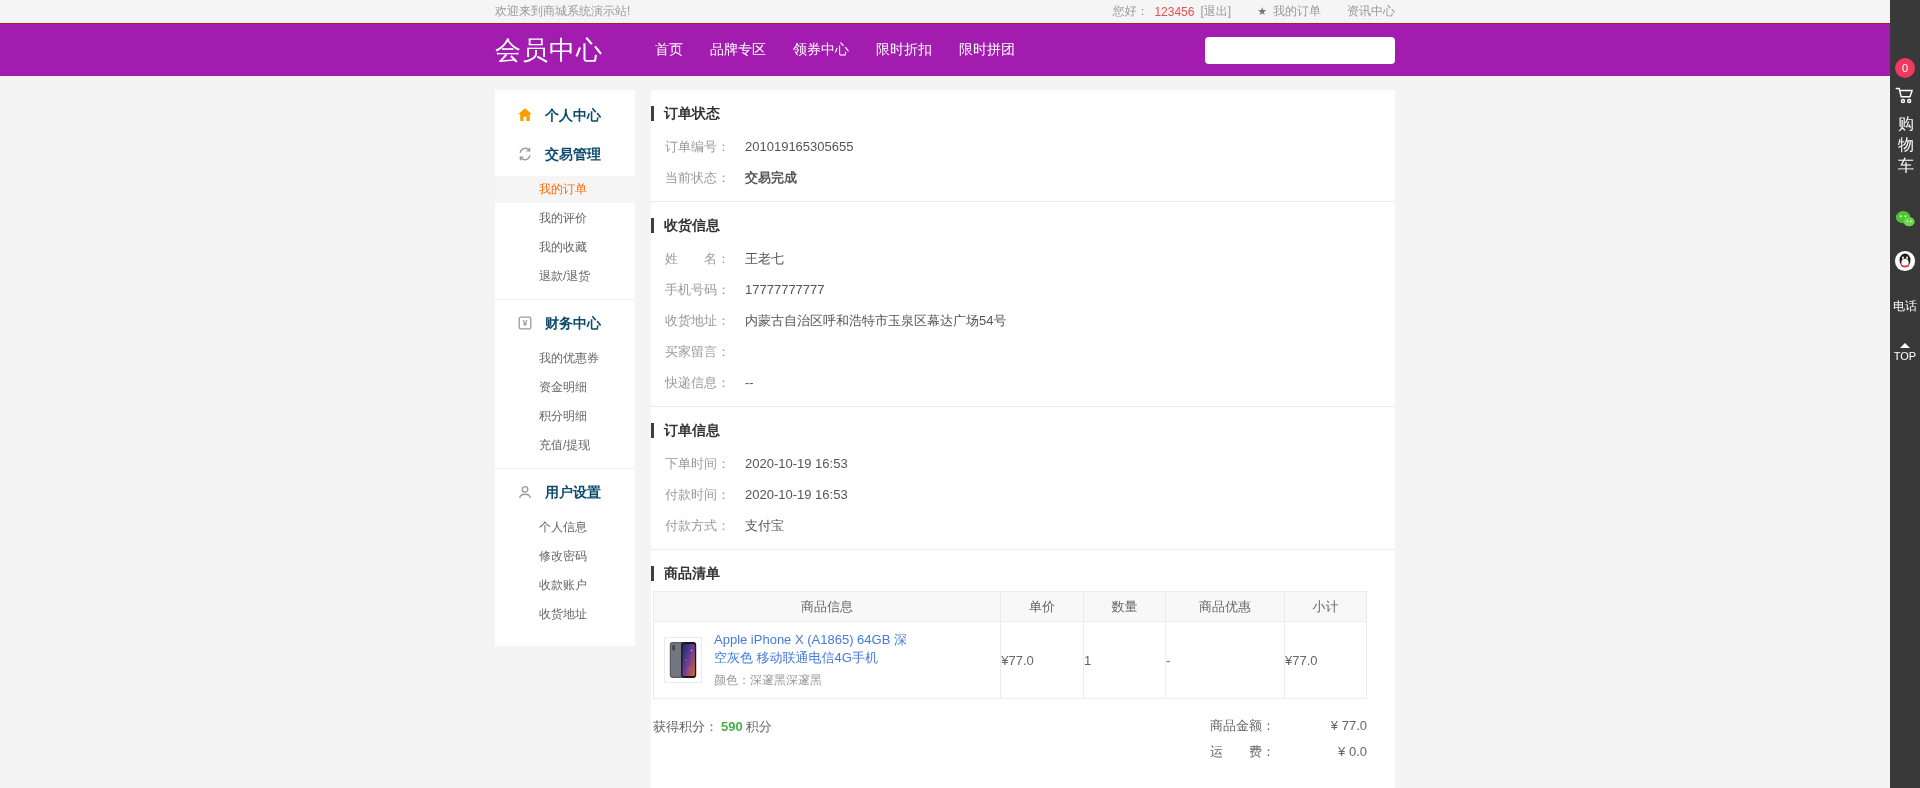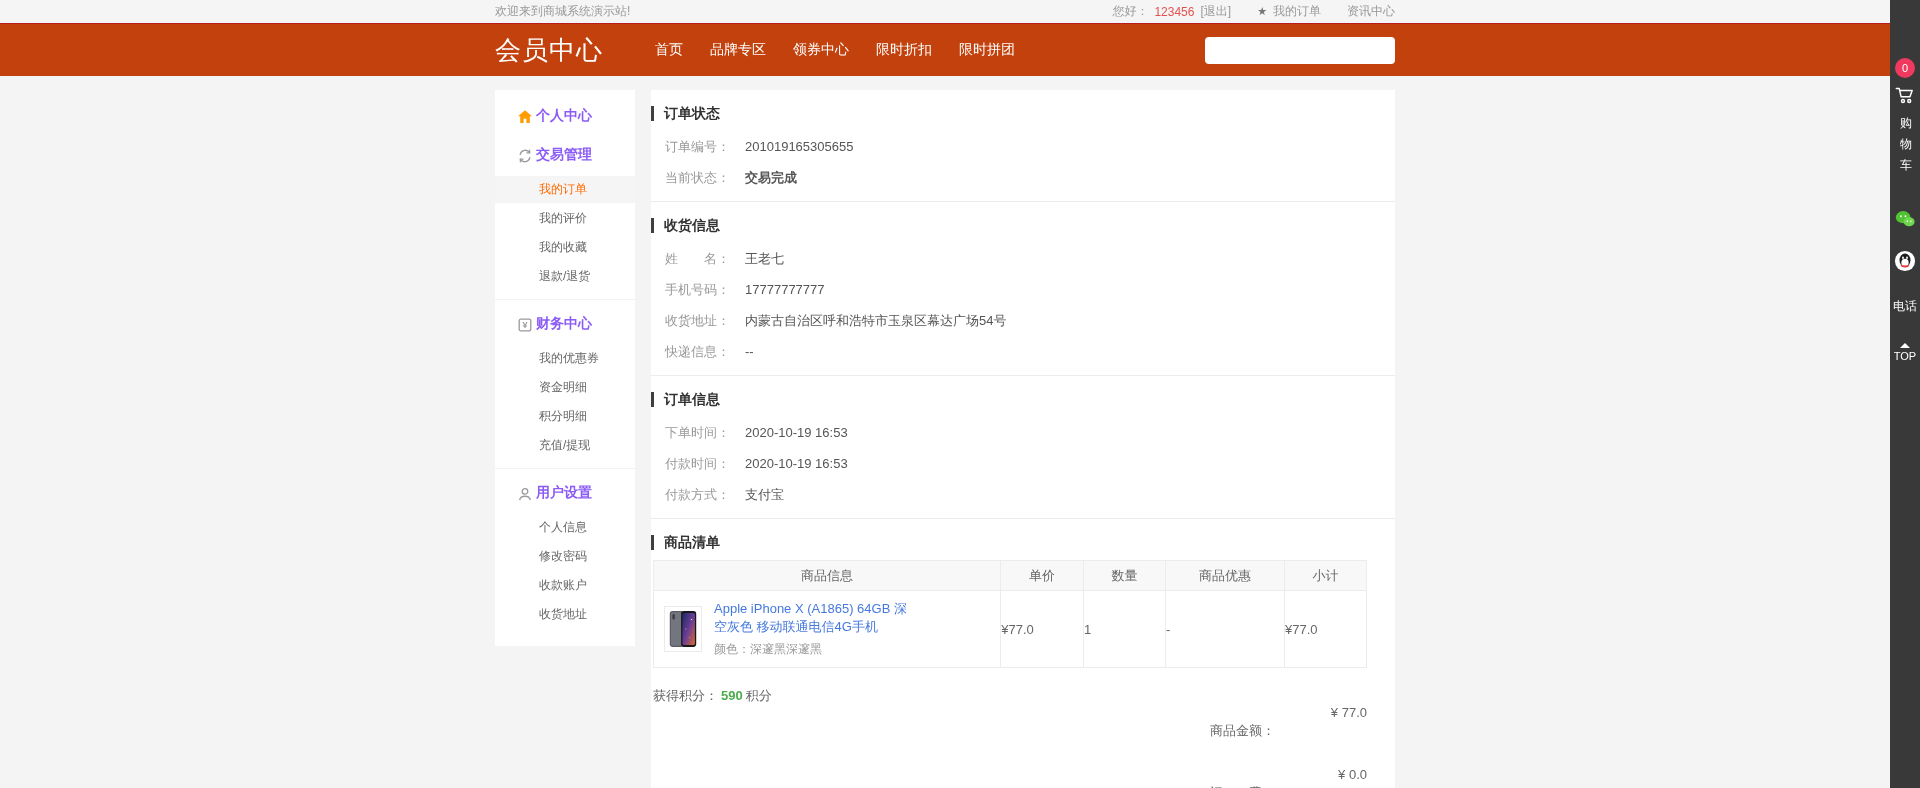--- a/index.html
+++ b/index.html
@@ -15,35 +15,35 @@
   
   .topbar { background:#f5f5f5; border-bottom:1px solid #b91c1c; height:24px; font-size:12px; color:#999; }
   .topbar-inner { width:900px; margin:0 auto; height:100%; display:flex; align-items:center; justify-content:space-between; }
   .topbar-right { display:flex; align-items:center; gap:6px; }
   .topbar-right .gap { width:14px; }
   .uname { color:#e45050;text-align:center; }
   .toplink { color:#999; }
   .star { color:#777; font-size:11px; }
 
   
-  .header { background:#c2410c; height:52px; }
+  .header { background:#a21caf; height:52px; }
   .header-inner { width:900px; margin:0 auto; height:100%; display:flex; align-items:center; }
   .logo { color:#fff; font-size:26px; letter-spacing:1px; }
   .nav { display:flex; gap:27px; margin-left:52px; }
   .nav a { color:#fff; font-size:14px; }
   .search { margin-left:auto; display:flex; width:190px; height:27px; background:#fff; border-radius:4px; overflow:hidden;align-items:center; }
   .search input { flex:1; border:none; outline:none; padding:0 10px; font-size:13px; background:#fff; }
   .search button { width:62px; border:none; background:#fbfbfb; color:#555; font-size:13px; letter-spacing:4px; cursor:pointer; }
 
   
   .wrap { width:900px; margin:14px auto 0; display:flex; gap:16px; align-items:flex-start; padding-bottom:19px; flex:1; }
 
   
   .sidebar { width:140px; background:#fff; padding:6px 0 16px; }
-  .side-title { display:flex; align-items:flex-end; gap:3px; padding:11px 0 10px 22px; font-size:14px; font-weight:bold; color:#8b5cf6; cursor:pointer; }
+  .side-title { display:flex; align-items:flex-start; gap:12px; padding:11px 0 10px 22px; font-size:14px; font-weight:bold; color:#0c4a6e; cursor:pointer; }
   .side-title .icon { width:16px; height:16px; display:inline-flex; }
   .side-item { display:block; padding:5px 0 5px 44px; margin:2px 0; font-size:12px; color:#666; }
   .side-item.active { background:#f5f5f5; color:#ff6a00; }
   .side-group.sep { border-top:1px solid #f3f3f3; margin-top:9px; padding-top:4px; }
 
   
   .main { flex:1; background:#fff; padding-bottom:24px; }
   .section { padding:16px 14px 8px 0; }
   .section.bordered { border-bottom:1px solid #ececec; }
   .sec-title { border-left:3px solid #3f3f3f; padding-left:10px; font-size:14px; font-weight:bold; color:#333; margin-bottom:10px; line-height:15px; }
@@ -62,29 +62,29 @@
   .pmeta { min-width:0; }
   .pname { display:block; color:#4579de; font-size:13px; line-height:1.4; max-width:205px; }
   .pspec { color:#999; font-size:12px; margin-top:5px; }
 
   
   .summary { display:flex; justify-content:space-between; padding:16px 14px 0 2px; }
   .points { font-size:13px; color:#666; padding-top:3px; }
   .points .green { margin:0 3px; }
   .totals { display:flex; flex-direction:column; gap:5px; }
   .t-row { display:flex; justify-content:flex-end; align-items:center; font-size:13px; color:#666; line-height:21px; }
-  .t-lbl { white-space:pre;margin-top:36px; }
+  .t-lbl { white-space:pre; }
   .t-val { width:92px; text-align:right; }
 
   
   .floatbar { position:fixed; top:0; right:0; bottom:0; width:30px; background:#393939; display:flex; flex-direction:column; align-items:center; z-index:50; }
   .badge { margin-top:58px; width:20px; height:20px; border-radius:50%; background:#f0395f; color:#fff; font-size:11px; display:flex; align-items:center; justify-content:center; cursor:pointer; }
   .fb-icon { cursor:pointer; display:flex; }
   .cart-ic { margin-top:6px; }
-  .vlabel { margin-top:7px; width:14px; color:#fff; font-size:12px; line-height:21px; text-align:right; word-break:break-all; cursor:pointer; }
+  .vlabel { margin-top:7px; width:14px; color:#fff; font-size:16px; line-height:21px; text-align:left; word-break:break-all; cursor:pointer; }
   .wechat-ic { margin-top:32px; }
   .qq-ic { margin-top:20px; }
   .phone-label { margin-top:26px; color:#fff; font-size:12px; cursor:pointer; }
   .top-btn { margin-top:28px; display:flex; flex-direction:column; align-items:center; color:#fff; font-size:11px; cursor:pointer; }
   .top-arrow { width:0; height:0; border-left:5px solid transparent; border-right:5px solid transparent; border-bottom:5px solid #fff; margin-bottom:2px; }
 </style>
 </head>
 <body>
 
 <div class="page">
@@ -207,20 +207,24 @@
           <span class="lbl">姓　　名：</span>
           <span class="val">王老七</span>
         </div>
         <div class="info-row">
           <span class="lbl">手机号码：</span>
           <span class="val">17777777777</span>
         </div>
         <div class="info-row">
           <span class="lbl">收货地址：</span>
           <span class="val">内蒙古自治区呼和浩特市玉泉区幕达广场54号</span>
+        </div>
+        <div class="info-row">
+          <span class="lbl">买家留言：</span>
+          <span class="val"></span>
         </div>
         <div class="info-row">
           <span class="lbl">快递信息：</span>
           <span class="val">--</span>
         </div>
       </div>
 
       <div class="section bordered">
         <div class="sec-title">订单信息</div>
         <div class="info-row">

